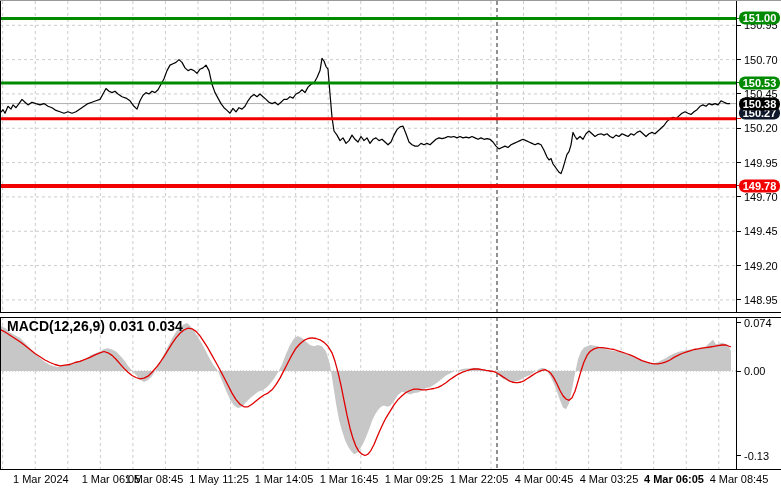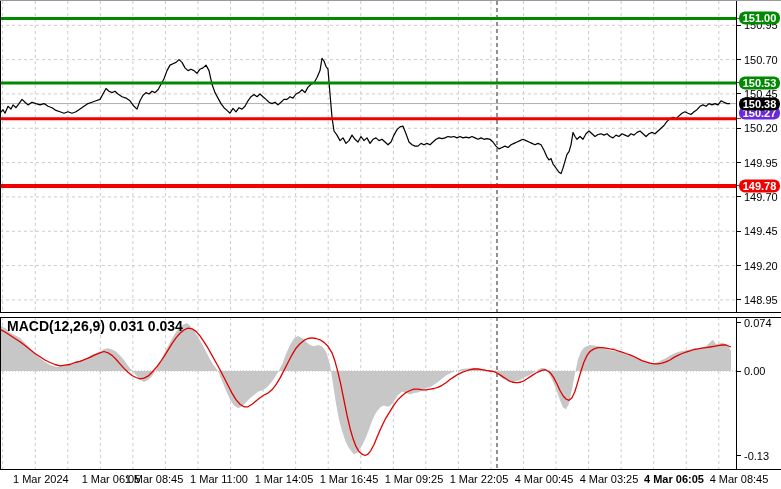--- a/index.html
+++ b/index.html
@@ -138,37 +138,37 @@
       <div class="axis-label" style="top: 230.25px;">149.45</div>
       <div class="axis-tick" style="top: 264.075px;"></div>
       <div class="axis-label" style="top: 264.575px;">149.20</div>
       <div class="axis-tick" style="top: 298.4px;"></div>
       <div class="axis-label" style="top: 298.9px;">148.95</div>
       <div class="axis-tick" style="top: 16.935px; background: rgb(0, 138, 0);"></div>
       <div class="axis-badge" style="top: 17.435px; background: rgb(0, 138, 0);">151.00</div>
       <div class="axis-tick" style="top: 81.466px; background: rgb(0, 138, 0);"></div>
       <div class="axis-badge" style="top: 81.966px; background: rgb(0, 138, 0);">150.53</div>
       <div class="axis-tick" style="top: 117.164px; background: rgb(242, 0, 0);"></div>
-      <div class="axis-badge" style="top: 112px; background: #6d28d9;">150.27</div>
+      <div class="axis-badge" style="top: 112px; background: #0f172a;">150.27</div>
       <div class="axis-tick" style="top: 184.441px; background: rgb(242, 0, 0);"></div>
       <div class="axis-badge" style="top: 184.941px; background: rgb(242, 0, 0);">149.78</div>
       <div class="axis-badge" style="top: 102.561px; background: rgb(0, 0, 0);">150.38</div>
       <div class="axis-tick" style="top: 321.4px;"></div>
       <div class="axis-label" style="top: 321.9px;">0.074</div>
       <div class="axis-tick" style="top: 369.5px;"></div>
       <div class="axis-label" style="top: 370px;">0.00</div>
       <div class="axis-tick" style="top: 454px;"></div>
       <div class="axis-label" style="top: 454.5px;">-0.13</div>
     </div>
 
   <div class="time-axis" id="time-axis">
       <div class="time-label first" style="left: 2px;">1 Mar 2024</div>
       <div class="time-label" style="left: 78px; padding-left: 44px;">1 Mar 06:05</div>
       <div class="time-label" style="left: 143px;">1 Mar 08:45</div>
-      <div class="time-label" style="left: 208px;">1 Mar 11:00</div>
+      <div class="time-label" style="left: 208px;">1 May 11:25</div>
       <div class="time-label" style="left: 273px;">1 Mar 14:05</div>
       <div class="time-label" style="left: 338px;">1 Mar 16:45</div>
       <div class="time-label" style="left: 403px;">1 Mar 09:25</div>
       <div class="time-label" style="left: 468px;">1 Mar 22:05</div>
       <div class="time-label" style="left: 533px;">4 Mar 00:45</div>
       <div class="time-label" style="left: 598px;">4 Mar 03:25</div>
       <div class="time-label" style="left: 663px; font-weight: bold;">4 Mar 06:05</div>
       <div class="time-label" style="left: 728px;">4 Mar 08:45</div>
     </div>
 

